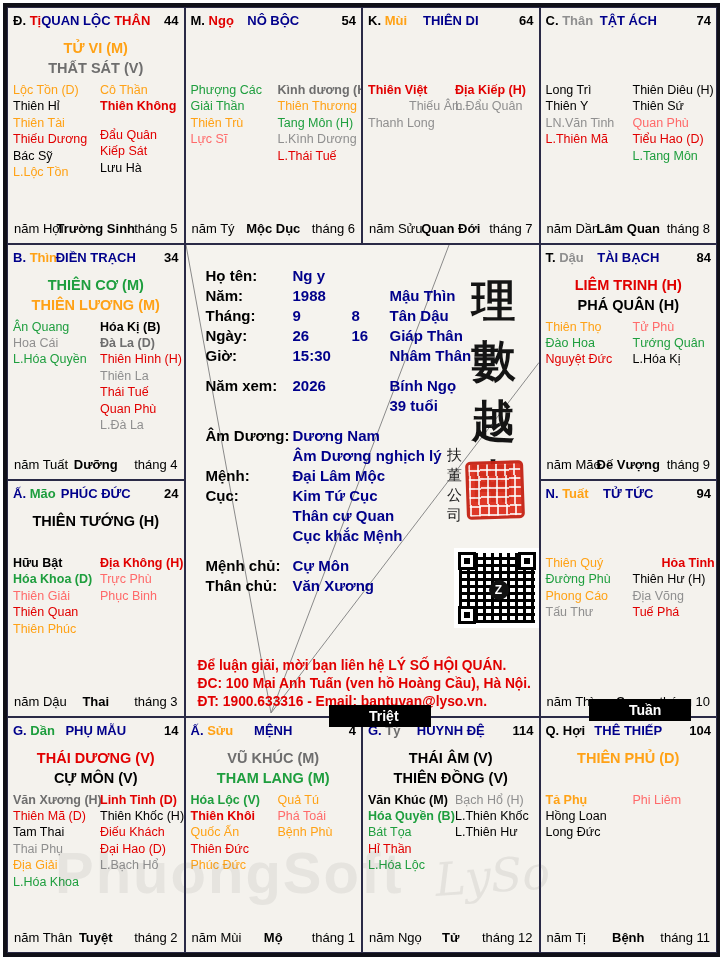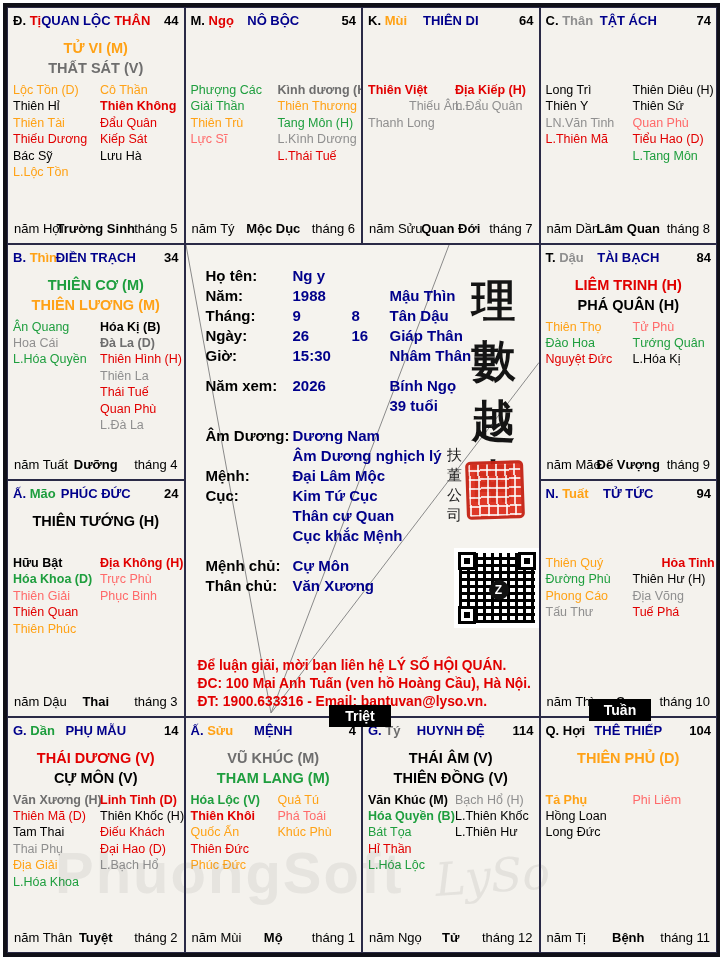--- a/index.html
+++ b/index.html
@@ -42,21 +42,21 @@
     border:2px solid #fff;}
   .qr-noise{position:absolute;inset:3px;
     background-image:repeating-linear-gradient(0deg,#000 0 3px,transparent 3px 7px),
       repeating-linear-gradient(90deg,#000 0 3px,#fff 3px 8px);}
   .qr-f{position:absolute;width:18px;height:18px;border:3px solid #000;background:#fff;box-sizing:border-box;}
   .qr-f::after{content:"";position:absolute;left:3px;top:3px;width:6px;height:6px;background:#000;}
   .qr-tl{left:2px;top:2px;} .qr-tr{right:2px;top:2px;} .qr-bl{left:2px;bottom:2px;}
   .qr-logo{position:absolute;left:33px;top:30px;width:20px;height:20px;border-radius:50%;background:#111;
     color:#fff;font-weight:bold;font-size:12px;text-align:center;line-height:20px;}
   .badge{position:absolute;width:62px;height:22px;background:#000;color:#fff;font-weight:bold;
-    font-size:14px;text-align:center;line-height:22px;z-index:6;}
+    font-size:14px;text-align:left;line-height:22px;z-index:6;padding-left:40px;}
   .b-triet{left:322px;top:698px;}
   .b-tuan{left:582px;top:692px;}
   .wm1{position:absolute;left:48px;top:832px;font-size:58px;font-weight:bold;letter-spacing:2px;
     color:rgba(90,90,90,0.09);z-index:1;pointer-events:none;}
   .wm2{position:absolute;left:428px;top:842px;font-family:"DejaVu Serif",serif;font-style:italic;
     font-size:46px;color:rgba(90,90,90,0.10);transform:rotate(-4deg);z-index:1;pointer-events:none;}
 </style>
 </head>
 <body>
 
@@ -78,21 +78,21 @@
             <div style="color: rgb(255, 162, 22);">Lộc Tồn (D)</div>
             <div style="color: rgb(0, 0, 0);">Thiên Hỉ</div>
             <div style="color: rgb(255, 162, 22);">Thiên Tài</div>
             <div style="color: rgb(225, 0, 0);">Thiếu Dương</div>
             <div style="color: rgb(0, 0, 0);">Bác Sỹ</div>
             <div style="color: rgb(255, 162, 22);">L.Lộc Tồn</div>
           </div>
           <div class="p-right">
             <div style="color: rgb(255, 162, 22);">Cô Thần</div>
             <div style="color: rgb(225, 0, 0); font-weight: bold;">Thiên Không</div>
-            <div style="color: rgb(225, 0, 0);">Đẩu Quân</div>
+            <div style="color: rgb(225, 0, 0); margin-top: 12px;">Đẩu Quân</div>
             <div style="color: rgb(225, 0, 0);">Kiếp Sát</div>
             <div style="color: rgb(0, 0, 0);">Lưu Hà</div>
           </div>
         </div>
         <div class="p-foot">
           <span class="f-year">năm Hợi</span>
           <span class="f-stage">Trường Sinh</span>
           <span class="f-month">tháng 5</span>
         </div>
       </div>
@@ -339,21 +339,21 @@
           <div class="p-left">
             <div style="color: rgb(30, 158, 62); font-weight: bold;">Hóa Lộc (V)</div>
             <div style="color: rgb(225, 0, 0); font-weight: bold;">Thiên Khôi</div>
             <div style="color: rgb(255, 162, 22);">Quốc Ấn</div>
             <div style="color: rgb(225, 0, 0);">Thiên Đức</div>
             <div style="color: rgb(255, 162, 22);">Phúc Đức</div>
           </div>
           <div class="p-right">
             <div style="color: rgb(255, 162, 22);">Quả Tú</div>
             <div style="color: rgb(255, 106, 106);">Phá Toái</div>
-            <div style="color: rgb(255, 162, 22);">Khúc Phù</div>
+            <div style="color: rgb(255, 162, 22);">Bệnh Phù</div>
           </div>
         </div>
         <div class="p-foot">
           <span class="f-year">năm Mùi</span>
           <span class="f-stage">Mộ</span>
           <span class="f-month">tháng 1</span>
         </div>
       </div>
       <div class="palace" style="left: 50%; top: 75%; width: 25%; height: 25%;">
         <div class="p-head">

